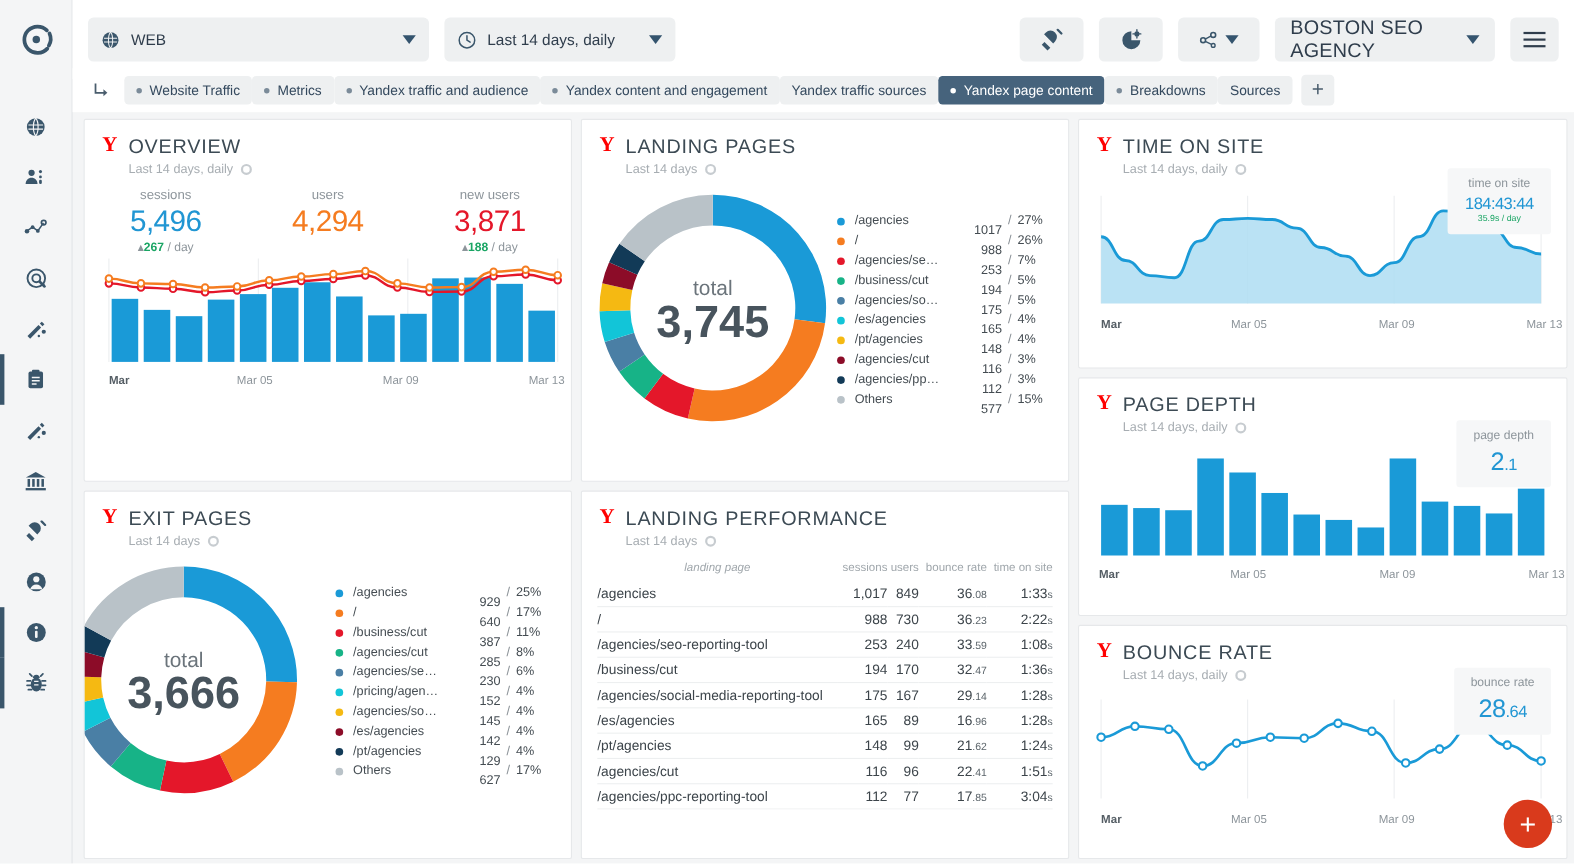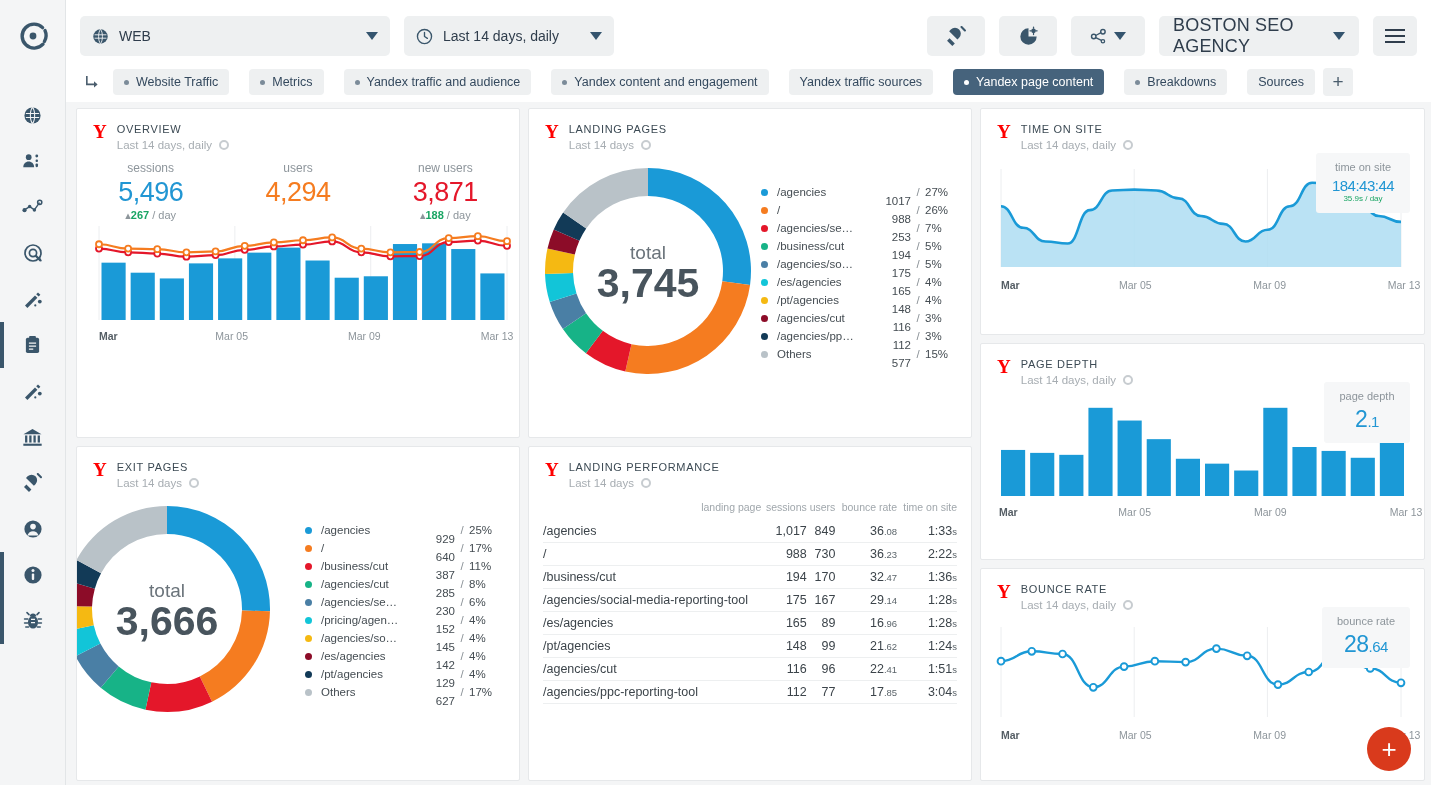--- a/index.html
+++ b/index.html
@@ -79,21 +79,21 @@
   .c-overview   { left: 10px;  top: 6px;   width: 444px; height: 330px; }
   .c-landing    { left: 462px; top: 6px;   width: 444px; height: 330px; }
   .c-exit       { left: 10px;  top: 344px; width: 444px; height: 335px; }
   .c-perf       { left: 462px; top: 344px; width: 444px; height: 335px; }
   .c-time       { left: 914px; top: 6px;   width: 445px; height: 227px; }
   .c-depth      { left: 914px; top: 241px; width: 445px; height: 217px; }
   .c-bounce     { left: 914px; top: 466px; width: 445px; height: 213px; }
 
   .card-head { padding: 14px 16px 0 16px; display: flex; gap: 10px; }
   .ya { color: #f00; font-size: 19px; font-weight: bold; line-height: 18px; font-family: "Liberation Serif", serif; }
-  .card-title { font-size: 11px; letter-spacing: .7px; color: #3c4a54; text-transform: uppercase; }
+  .card-title { font-size: 18px; letter-spacing: .7px; color: #3c4a54; text-transform: uppercase; }
   .card-sub { font-size: 11.5px; color: #a7adb2; margin-top: 4px; display: flex; align-items: center; gap: 7px; }
   .sub-ring { width: 10px; height: 10px; border-radius: 50%; border: 2px solid #c7ccd0; display:inline-block; }
 
   
   .kpis { display: flex; padding: 10px 0 0 0; }
   .kpi { flex: 1; text-align: center; }
   .kpi-label { font-size: 12px; color: #8d959b; }
   .kpi-val { font-size: 27px; margin-top: 2px; letter-spacing: -.5px; }
   .kpi-val.blue { color: #2196d3; }
   .kpi-val.orange { color: #f57c20; }
@@ -109,21 +109,21 @@
   .lrow { display: flex; align-items: center; height: 18px; }
   .lrow .dot { width: 7px; height: 7px; border-radius: 50%; margin-right: 9px; flex: none; }
   .lname { width: 96px; overflow: hidden; white-space: nowrap; text-overflow: ellipsis; }
   .lval { width: 38px; text-align: right; margin-top: 18px; }
   .lsep { width: 14px; text-align: center; color: #888f95; }
   .lpct { width: 30px; }
 
   
   .tbl { width: 100%; border-collapse: collapse; font-size: 12.5px; color: #3c444a; }
   .tbl th { font-size: 10.5px; color: #a0a7ac; font-weight: normal; padding: 0 0 7px 0; text-align: right; }
-  .tbl th.l { text-align: right; }
+  .tbl th.l { text-align: center; font-style: italic; }
   .tbl td { padding: 4px 0; border-bottom: 1px solid #edeff0; text-align: right; white-space: nowrap; }
   .tbl td.l { text-align: left; max-width: 196px; overflow: hidden; text-overflow: clip; }
   .dim { font-size: 9.5px; color: #5c656b; }
   .pager { display: flex; align-items: center; justify-content: center; gap: 12px; font-size: 12px; color: #717a80; margin-top: 11px; }
   .pgbtn { width: 22px; height: 22px; border-radius: 50%; border: 1px solid #d8dbdd; color: #b6bbbf;
            display: flex; align-items: center; justify-content: center; font-size: 11px; }
   .pgbtn.on { color: #7b858c; border-color: #b9bec2; }
 
   
   .badge { position: absolute; background: #f6f7f8; border-radius: 3px; padding: 8px 12px 10px 12px; text-align: center; }
@@ -299,21 +299,21 @@
     </div>
   </div>
 
   <div class="tabstrip">
     <span class="arrow-corner">
       <svg width="17" height="17" viewBox="0 0 18 18">
           <path d="M3 2v9h10" stroke="#4a5d6d" stroke-width="1.7" fill="none"></path>
           <path d="M10.6 7.6 14.4 11l-3.8 3.4z" fill="#4a5d6d"></path>
         </svg>
     </span>
-    <div id="tabs-host" style="display:flex; gap:20px; align-items:center;">
+    <div id="tabs-host" style="display:flex; gap:0; align-items:center;">
         <div class="tab">
           <span class="dot"></span>
           <span>Website Traffic</span>
         </div>
         <div class="tab">
           <span class="dot"></span>
           <span>Metrics</span>
         </div>
         <div class="tab">
           <span class="dot"></span>
@@ -665,20 +665,27 @@
                 <td><span>1:33</span><span class="dim">s</span></td>
               </tr>
               <tr>
                 <td class="l">/</td>
                 <td>988</td>
                 <td>730</td>
                 <td><span>36</span><span class="dim">.23</span></td>
                 <td><span>2:22</span><span class="dim">s</span></td>
               </tr>
               <tr>
+                <td class="l">/agencies/seo-reporting-tool</td>
+                <td>253</td>
+                <td>240</td>
+                <td><span>33</span><span class="dim">.59</span></td>
+                <td><span>1:08</span><span class="dim">s</span></td>
+              </tr>
+              <tr>
                 <td class="l">/business/cut</td>
                 <td>194</td>
                 <td>170</td>
                 <td><span>32</span><span class="dim">.47</span></td>
                 <td><span>1:36</span><span class="dim">s</span></td>
               </tr>
               <tr>
                 <td class="l">/agencies/social-media-reporting-tool</td>
                 <td>175</td>
                 <td>167</td>

